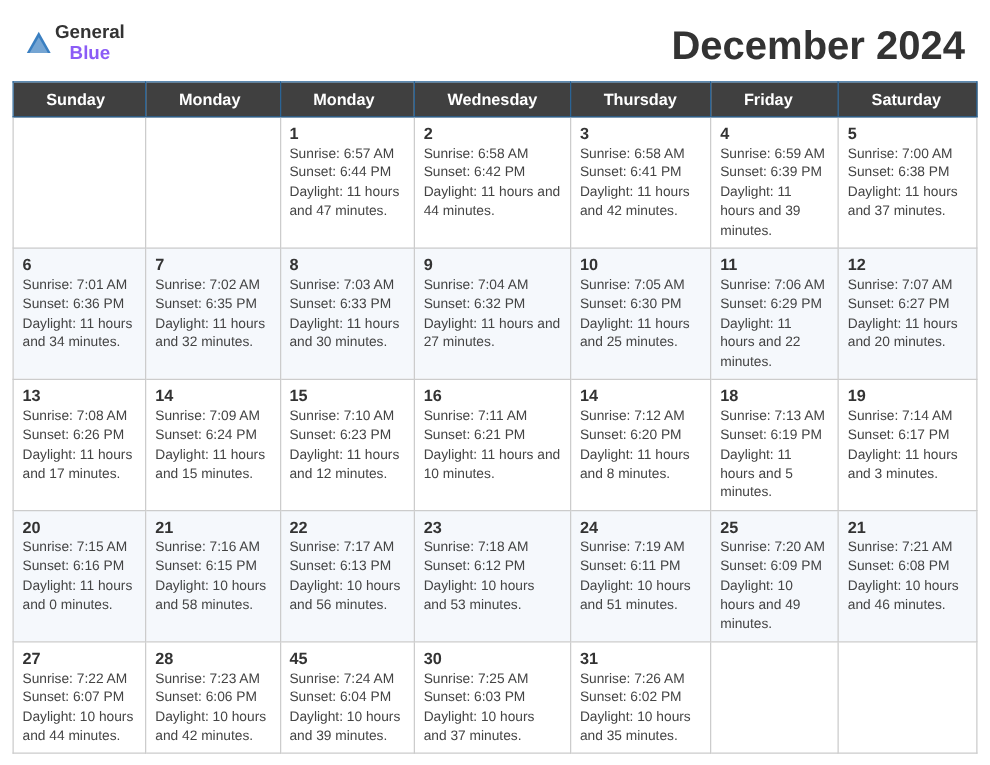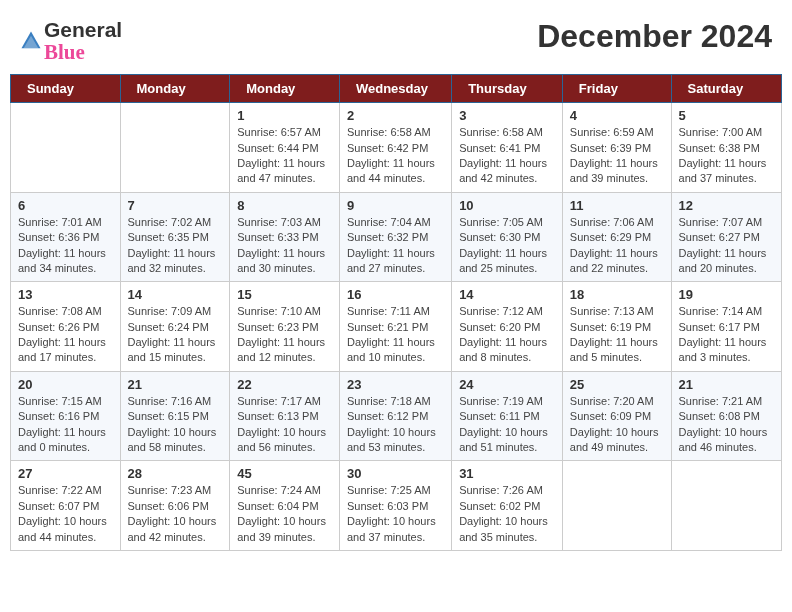--- a/index.html
+++ b/index.html
@@ -15,26 +15,27 @@
       justify-content: space-between;
       align-items: flex-start;
       padding: 8px 10px 4px 10px;
     }
     .logo {
       display: flex;
       align-items: center;
       gap: 2px;
     }
     .logo-text {
-      font-size: 21px;
+      font-size: 15px;
       font-weight: bold;
       line-height: 1.1;
+      text-align: center;
     }
     .logo-general { color: #333; }
-    .logo-blue { color: #ec4899; font-family: Liberation Serif, serif; }
+    .logo-blue { color: #8b5cf6; }
     .logo-icon {
       width: 22px;
       height: 22px;
     }
     .title-area {
       text-align: right;
     }
     .month-title {
       font-size: 32px;
       font-weight: bold;
@@ -43,24 +44,24 @@
     .location {
       font-size: 14px;
       color: #555;
     }
     .calendar {
       width: 100%;
       border-collapse: collapse;
       margin-top: 6px;
     }
     .calendar th {
-      background-color: #7f1d1d;
+      background-color: #404040;
       color: white;
       text-align: left;
-      padding: 6px 16px;
+      padding: 6px 26px;
       font-size: 13px;
       font-weight: bold;
       border: 1px solid #2a6496;
     }
     .calendar td {
       border: 1px solid #ccc;
       vertical-align: top;
       padding: 5px 7px;
       font-size: 11px;
       color: #333;

